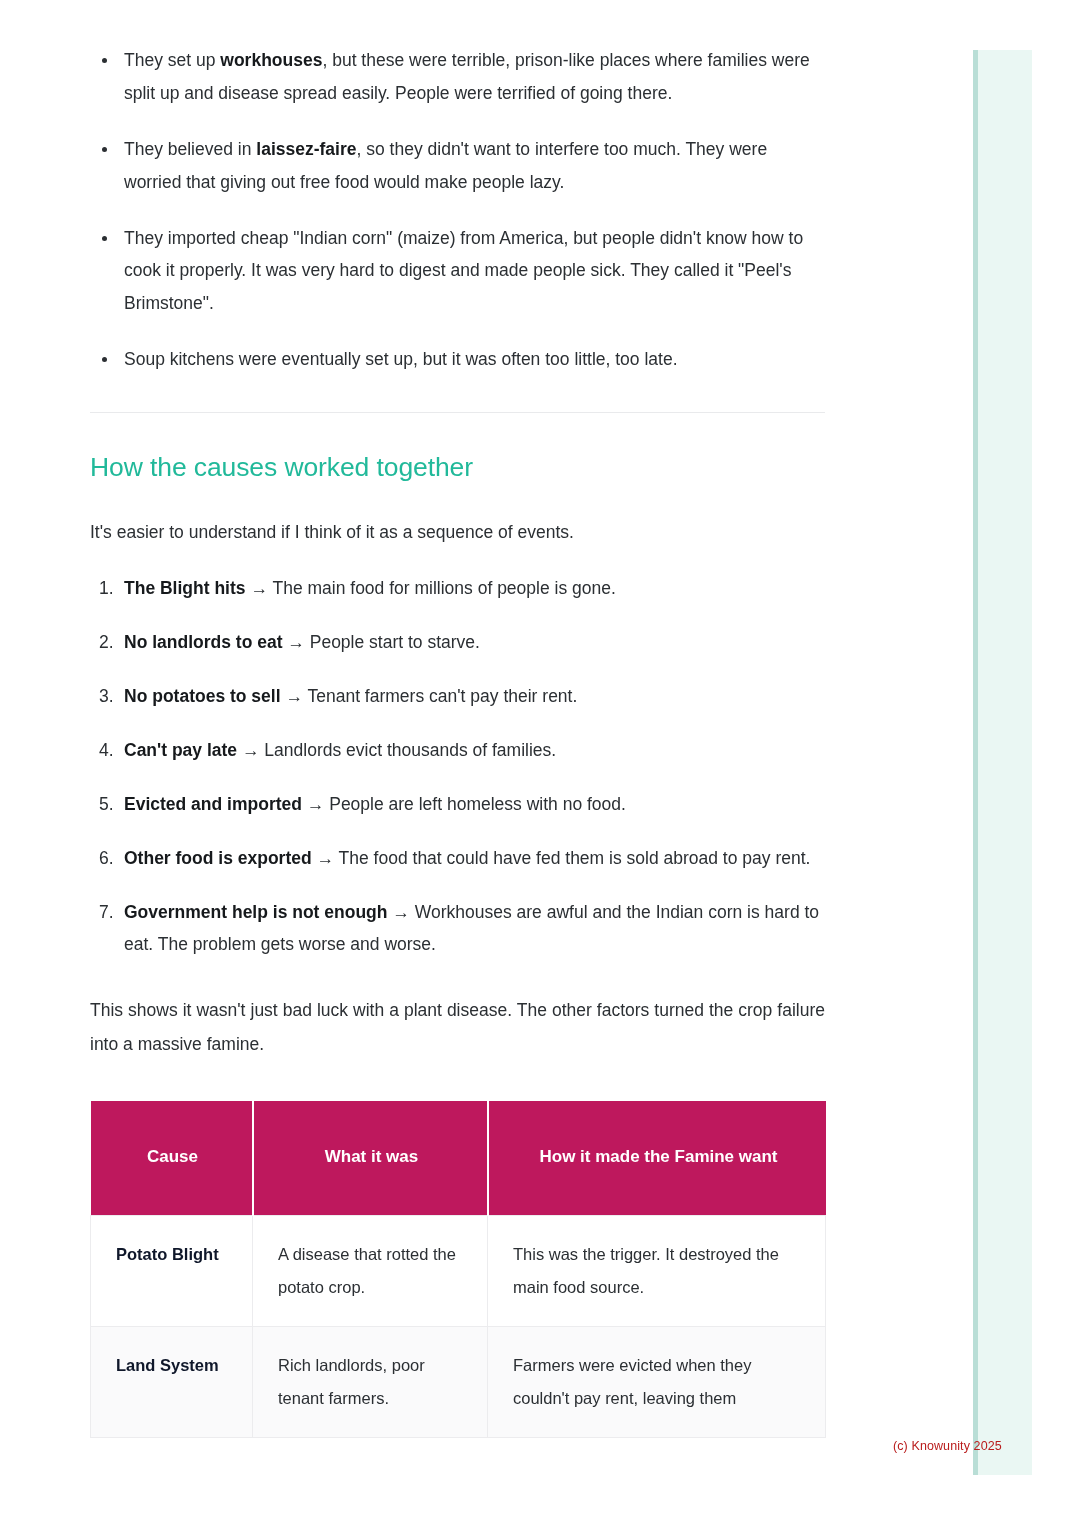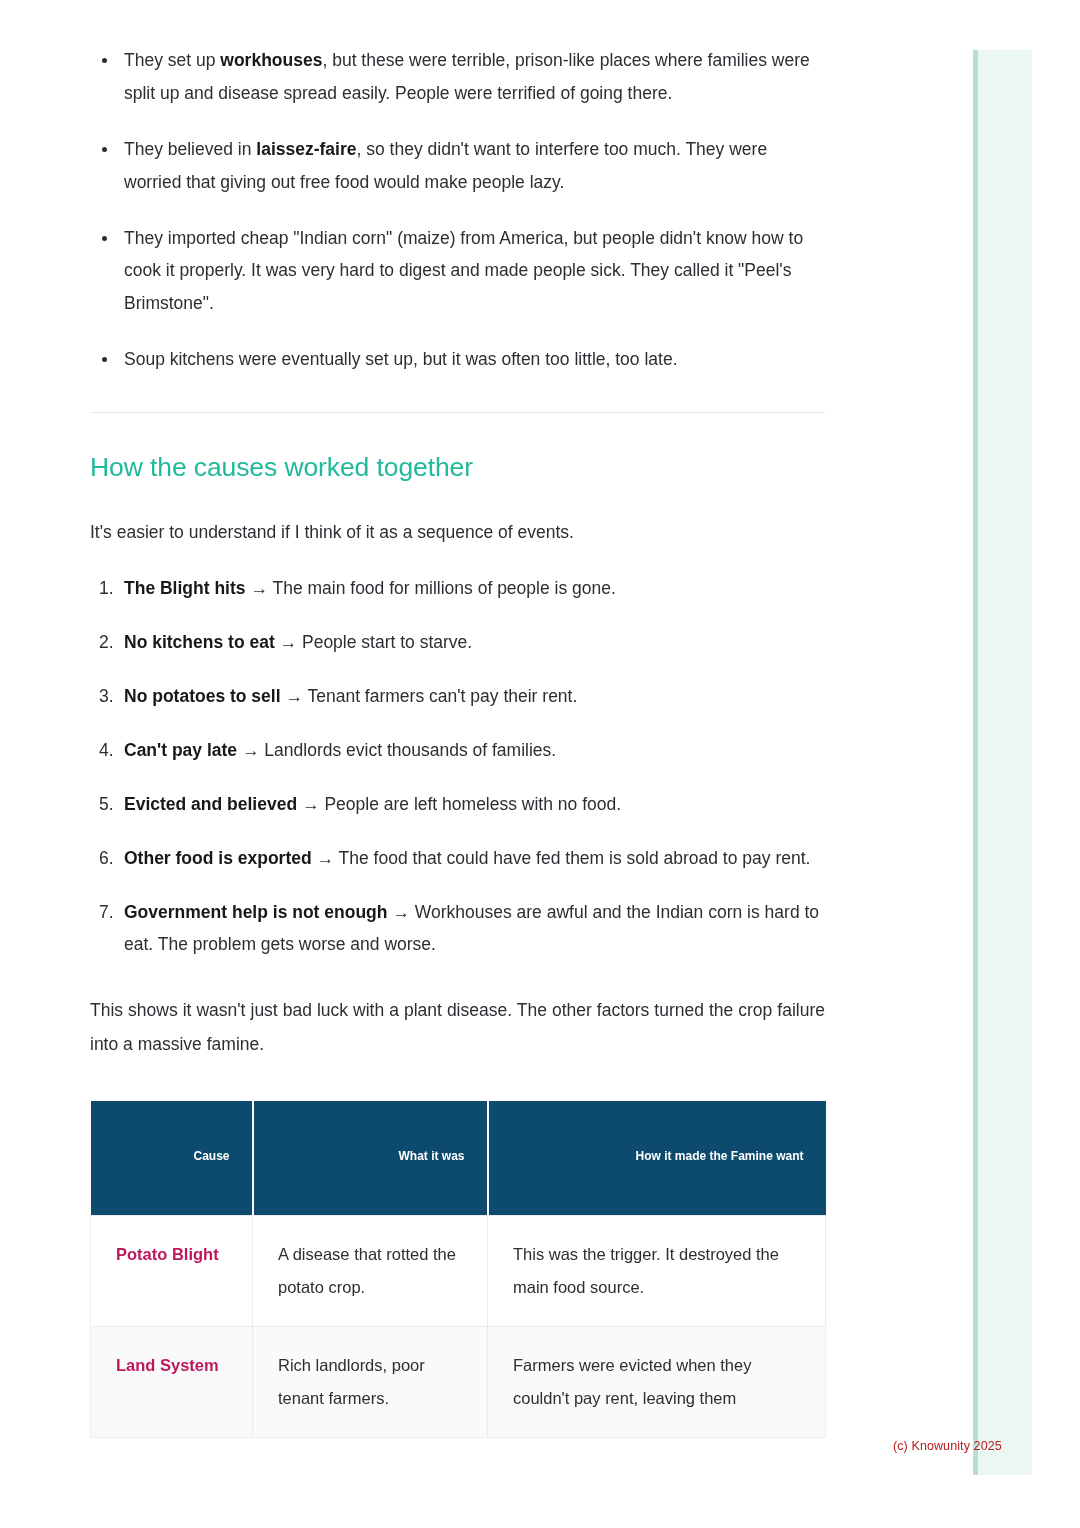--- a/index.html
+++ b/index.html
@@ -134,25 +134,25 @@
   }
 
   
   table.info-table {
     margin-top: 40px;
     border-collapse: collapse;
     width: 735px;
     table-layout: fixed;
   }
   table.info-table thead th {
-    background: #0c4a6e;
+    background: #be185d;
     color: #ffffff;
-    font-size: 12px;
+    font-size: 17px;
     font-weight: 700;
-    text-align: right;
+    text-align: center;
     padding: 24px 22px 26px 25px;
     line-height: 2.1;
     vertical-align: middle;
     border-right: 2px solid #ffffff;
     height: 64px;
   }
   table.info-table thead th:last-child { border-right: none; }
 
   table.info-table tbody td {
     font-size: 16.5px;
@@ -161,21 +161,21 @@
     vertical-align: top;
     border: 1px solid #ececee;
     color: #2b2f33;
     background: #ffffff;
   }
   table.info-table tbody tr:nth-child(even) td {
     background: #fafafb;
   }
   table.info-table tbody td.cell-key {
     font-weight: 700;
-    color: #be185d;
+    color: #0f172a;
   }
 
   .col-1 { width: 162px; }
   .col-2 { width: 235px; }
   .col-3 { width: 338px; }
 
   
   .watermark {
     position: absolute;
     top: 1439px;
@@ -202,24 +202,24 @@
     </ul>
 
   <div class="divider"></div>
 
   <h2 class="section-title">How the causes worked together</h2>
 
   <p class="lead">It's easier to understand if I think of it as a sequence of events.</p>
 
   <ol class="steps" id="steps-list">
       <li><strong>The Blight hits</strong> <span class="arrow">→</span> <span>The main food for millions of people is gone.</span></li>
-      <li><strong>No kitchens to eat</strong> <span class="arrow">→</span> <span>People start to starve.</span></li>
+      <li><strong>No landlords to eat</strong> <span class="arrow">→</span> <span>People start to starve.</span></li>
       <li><strong>No potatoes to sell</strong> <span class="arrow">→</span> <span>Tenant farmers can't pay their rent.</span></li>
       <li><strong>Can't pay late</strong> <span class="arrow">→</span> <span>Landlords evict thousands of families.</span></li>
-      <li><strong>Evicted and believed</strong> <span class="arrow">→</span> <span>People are left homeless with no food.</span></li>
+      <li><strong>Evicted and imported</strong> <span class="arrow">→</span> <span>People are left homeless with no food.</span></li>
       <li><strong>Other food is exported</strong> <span class="arrow">→</span> <span>The food that could have fed them is sold abroad to pay rent.</span></li>
       <li><strong>Government help is not enough</strong> <span class="arrow">→</span> <span>Workhouses are awful and the Indian corn is hard to eat. The problem gets worse and worse.</span></li>
     </ol>
 
   <p class="justified">This shows it wasn't just bad luck with a plant disease. The other factors turned the crop failure into a massive famine.</p>
 
   <table class="info-table">
     <colgroup>
       <col class="col-1">
       <col class="col-2">

